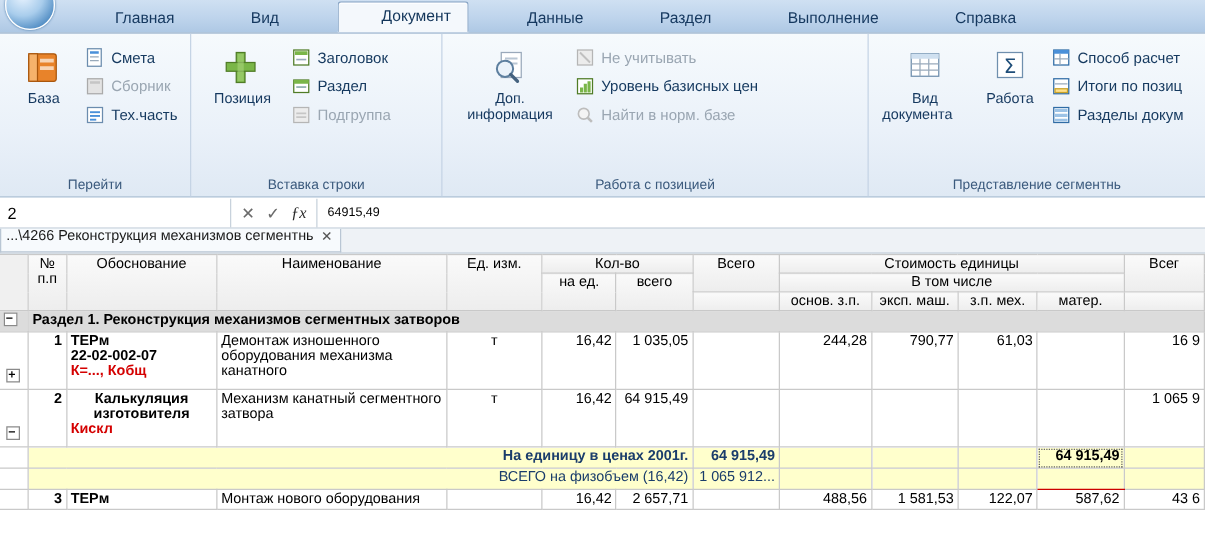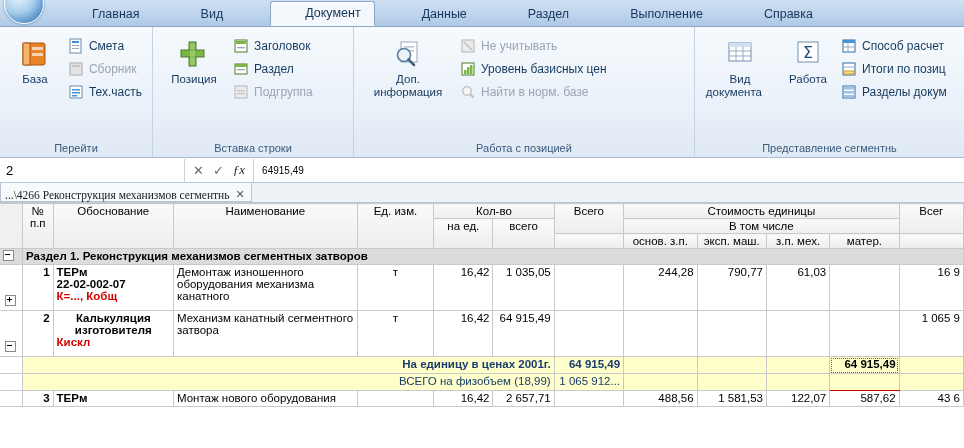--- a/index.html
+++ b/index.html
@@ -74,22 +74,22 @@
   }
   .fbtns{display:flex;align-items:center;gap:9px;padding:0 8px;border-right:1px solid #c8d2dc;height:23px;}
   .fbtn{font-size:13px;color:#6b6b6b;cursor:default;}
   .fx{font-style:italic;font-family:"Liberation Serif",serif;color:#2b2b2b;}
   .fcontent{padding-left:8px;font-size:10px;}
   
   .doctabs{
     height:19px;background:#eef2f6;border-bottom:1px solid #b9c6d4;display:flex;align-items:center;
   }
   .doctab{
-    display:flex;align-items:flex-end;gap:6px;height:18px;padding:0 6px 0 4px;
-    background:#f7fafd;border:1px solid #b9c6d4;border-top:none;font-size:11.5px;color:#1a1a1a;font-family:Liberation Serif, serif;
+    display:flex;align-items:flex-start;gap:6px;height:18px;padding:0 6px 0 4px;
+    background:#f7fafd;border:1px solid #b9c6d4;border-top:none;font-size:11.5px;color:#1a1a1a;
   }
   .doctab .x{color:#555;font-size:11px;}
   
   .gridwrap{flex:1;overflow:hidden;background:#fff;position:relative;}
   table.grid{border-collapse:collapse;table-layout:fixed;width:964px;}
   table.grid td,table.grid th{
     border:1px solid #c9c9c9;font-size:11.5px;vertical-align:top;padding:1px 3px;
     overflow:hidden;
   }
   thead th{
@@ -470,21 +470,21 @@
           <td class="num bold" style="color:#1a3d6b">64 915,49</td>
           <td></td>
           <td></td>
           <td></td>
           <td class="selcell">64 915,49</td>
           <td></td>
         </tr>
 
         <tr class="totrow" style="height:17px">
           <td style="border-left:none;background:#fff"></td>
-          <td colspan="6" class="lbl2">ВСЕГО на физобъем (18,99)</td>
+          <td colspan="6" class="lbl2">ВСЕГО на физобъем (16,42)</td>
           <td class="num" style="color:#1a3d6b">1 065 912...</td>
           <td></td>
           <td></td>
           <td></td>
           <td style="border-top:1px solid #c00;border-bottom:1px solid #c00"></td>
           <td></td>
         </tr>
 
         <tr style="height:16px">
           <td style="border-left:none"></td>

